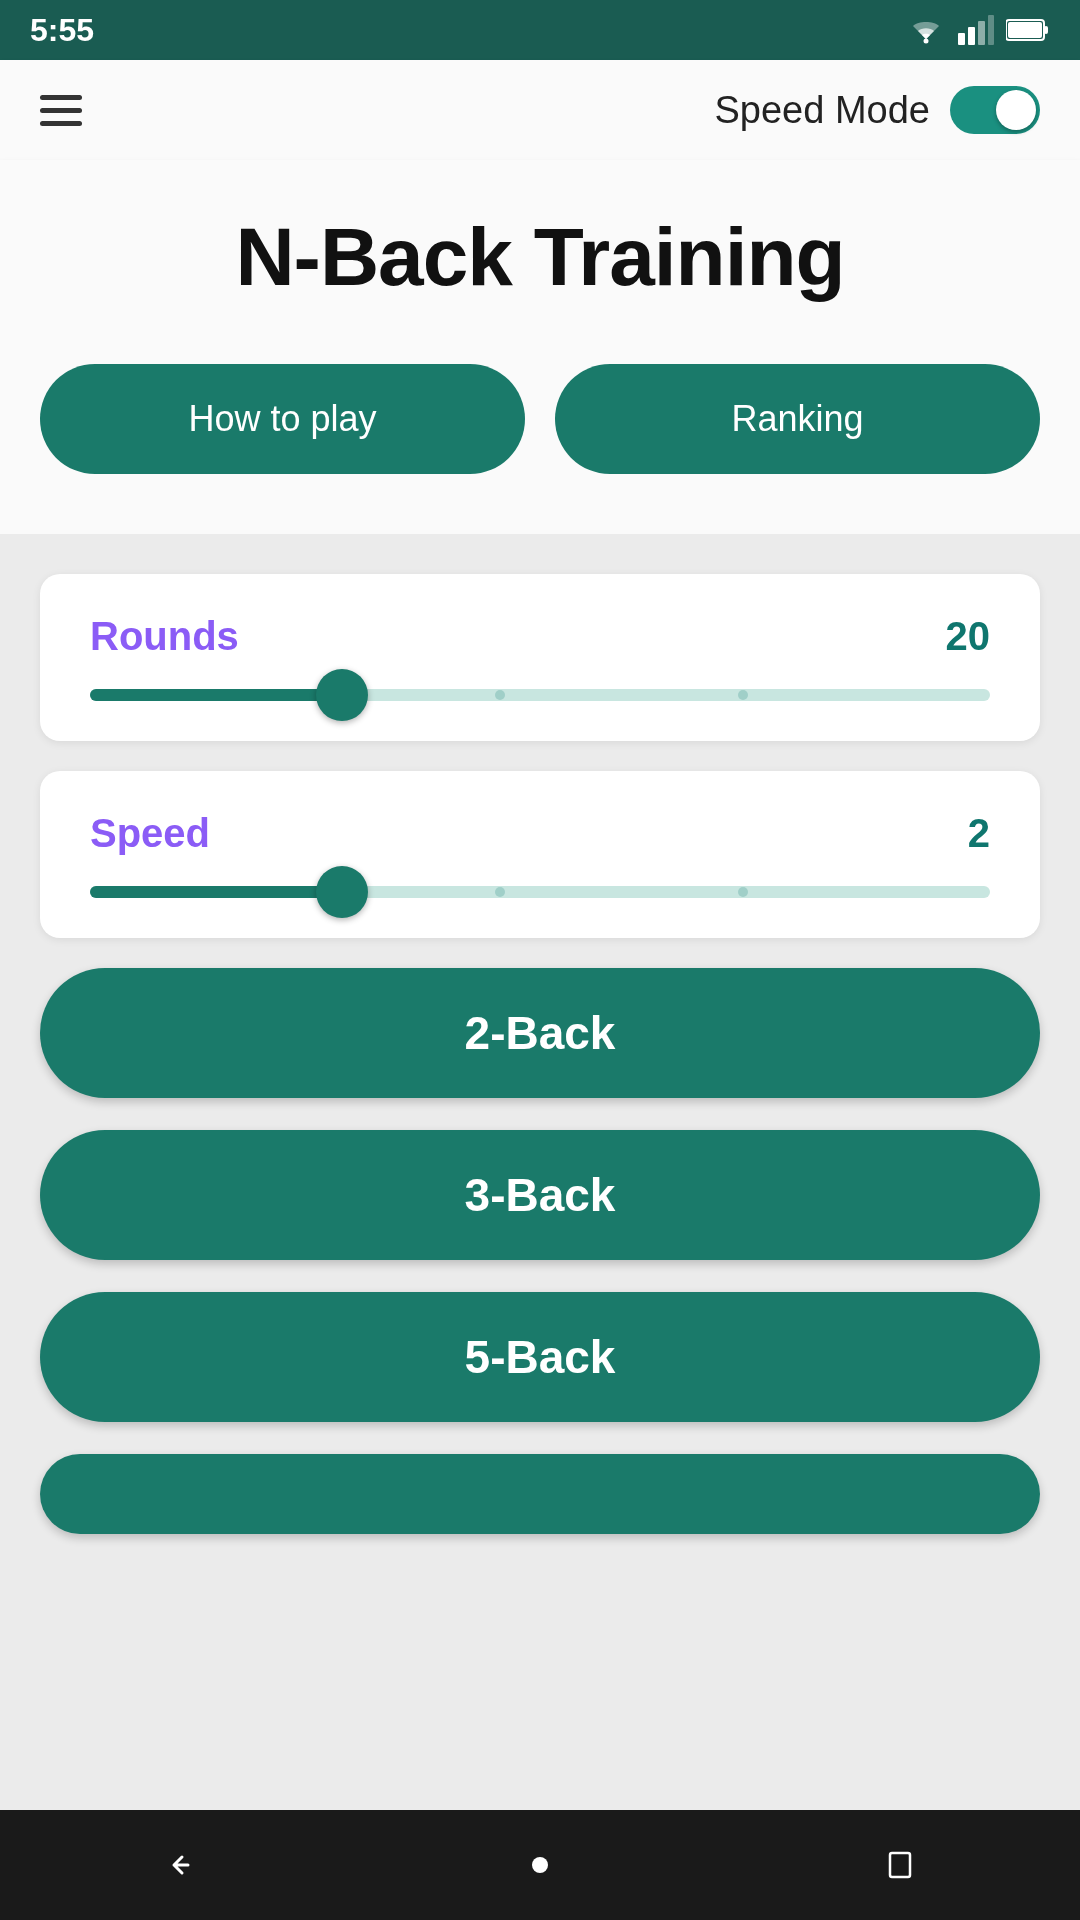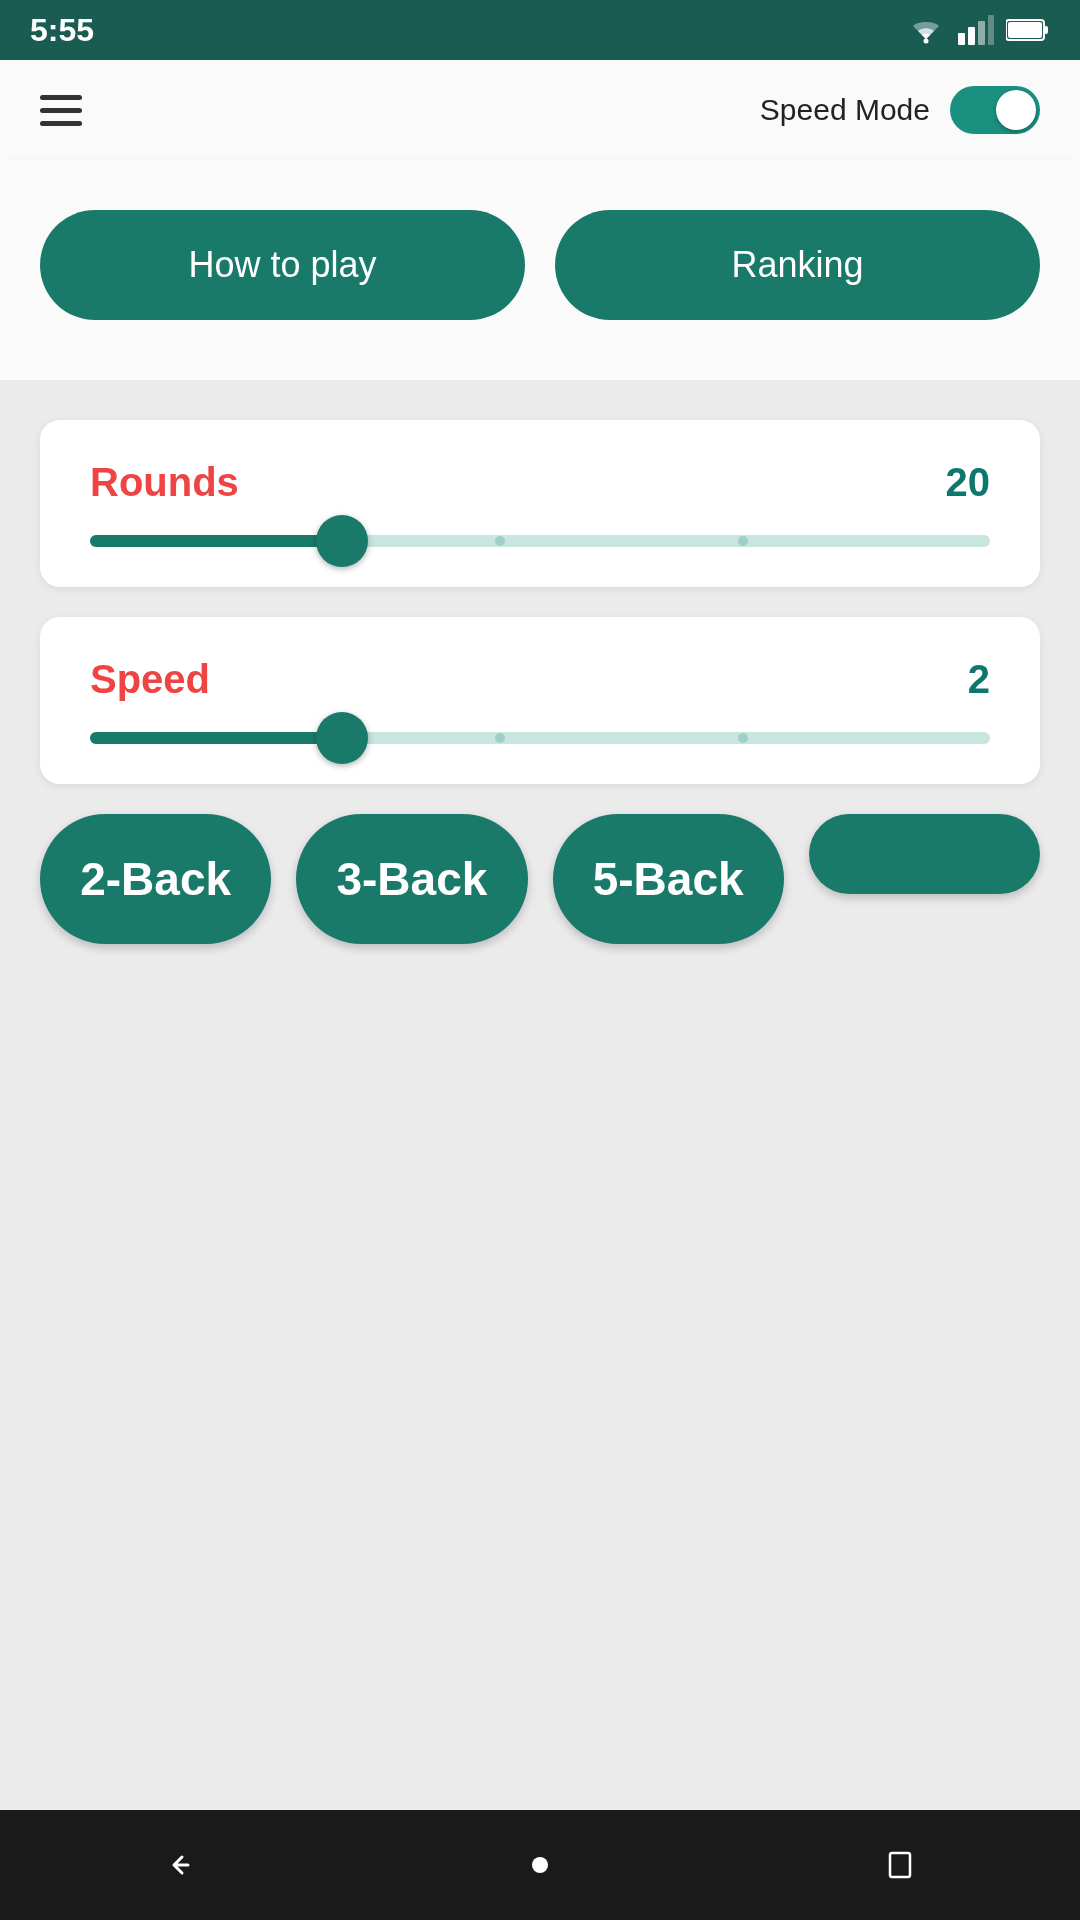--- a/index.html
+++ b/index.html
@@ -73,21 +73,21 @@
       border-radius: 3px;
     }
 
     .speed-mode-container {
       display: flex;
       align-items: center;
       gap: 20px;
     }
 
     .speed-mode-label {
-      font-size: 30px;
+      font-size: 38px;
       color: #222;
       font-weight: 500;
     }
 
     
     .toggle-switch {
       width: 90px;
       height: 48px;
       background-color: #1a9080;
       border-radius: 24px;
@@ -166,21 +166,21 @@
     .slider-header {
       display: flex;
       justify-content: space-between;
       align-items: center;
       margin-bottom: 30px;
     }
 
     .slider-label {
       font-size: 40px;
       font-weight: 700;
-      color: #ef4444;
+      color: #8b5cf6;
     }
 
     .slider-value {
       font-size: 40px;
       font-weight: 700;
       color: #0f766e;
     }
 
     .slider-track {
       position: relative;
@@ -216,21 +216,22 @@
       height: 10px;
       background-color: #a0cfc8;
       border-radius: 50%;
       top: 50%;
       transform: translateY(-50%);
     }
 
     
     .game-buttons {
       display: flex;
-      gap: 25px;
+      flex-direction: column;
+      gap: 32px;
     }
 
     .btn-game {
       width: 100%;
       height: 130px;
       background-color: #1a7a6a;
       border: none;
       border-radius: 65px;
       color: white;
       font-size: 46px;
@@ -316,20 +317,21 @@
     <span></span>
     <span></span>
   </div>
   <div class="speed-mode-container">
     <span class="speed-mode-label">Speed Mode</span>
     <div class="toggle-switch"></div>
   </div>
 </div>
 
 <div class="hero-section">
+  <h1 class="app-title">N-Back Training</h1>
   <div class="hero-buttons">
     <button class="btn-hero">How to play</button>
     <button class="btn-hero">Ranking</button>
   </div>
 </div>
 
 <div class="main-content">
 
   <div class="slider-card">
     <div class="slider-header">

